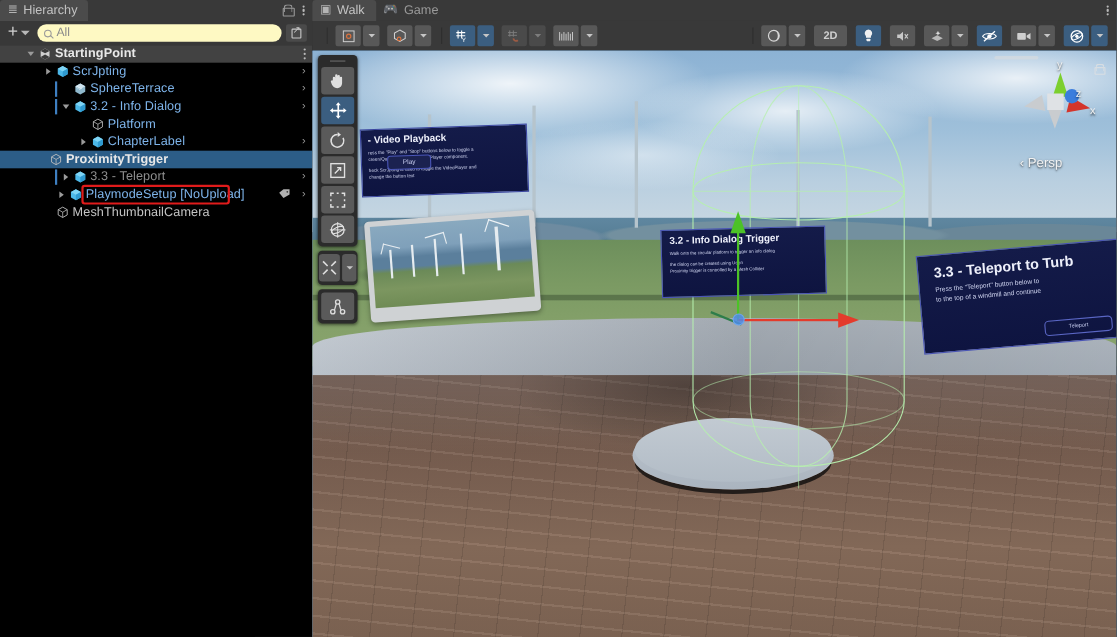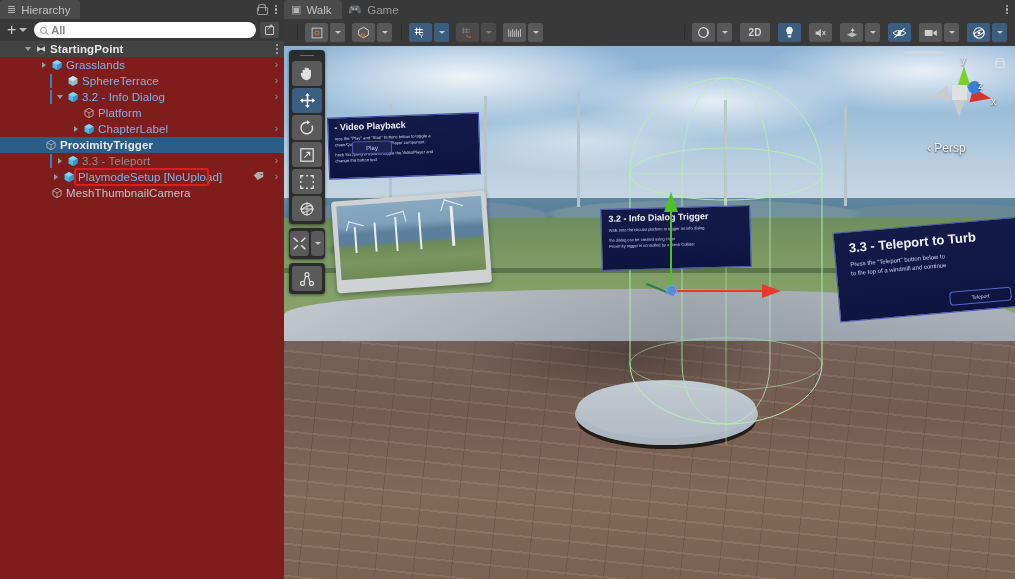--- a/index.html
+++ b/index.html
@@ -62,23 +62,23 @@
     display: flex; align-items: center; gap: 1px;
     padding: 0 3px; height: 17px; color: #c9c9c9;
   }
   .addbtn .plus { font-size: 16px; line-height: 12px; font-weight: 400; color: #cfcfcf; }
   .caret-dn {
     width: 0; height: 0; border-left: 4px solid transparent;
     border-right: 4px solid transparent; border-top: 4px solid #b8b8b8;
     margin-left: 2px;
   }
   .searchbox {
-    flex: 1; height: 16px; background: #ffffff;
+    flex: 1; height: 16px; background: #fef9c3;
     border-radius: 8px; display: flex; align-items: center;
-    padding: 0 6px; gap: 4px; position: relative; font-weight: bold;
+    padding: 0 6px; gap: 4px; position: relative;
   }
   .mag {
     width: 7px; height: 7px; border: 1.3px solid #9a9a9a;
     border-radius: 50%; position: relative; flex: 0 0 auto;
   }
   .mag::after {
     content:""; position: absolute; right: -3px; bottom: -2px;
     width: 4px; height: 1.3px; background: #9a9a9a; transform: rotate(45deg);
   }
   .search-placeholder { font-size: 11px; color: #8a8a8a; }
@@ -90,21 +90,21 @@
   .sortglyph {
     width: 9px; height: 9px; border: 1.3px solid #c8c8c8; border-radius: 1px;
     position: relative;
   }
   .sortglyph::after {
     content: "↗"; position: absolute; left: 0; top: -4px;
     font-size: 9px; color: #c8c8c8; line-height: 9px;
   }
 
   
-  #tree { flex: 1; background: #7f1d1d; overflow: hidden; position: relative; }
+  #tree { flex: 1; background: #000000; overflow: hidden; position: relative; }
   .row {
     height: 16px; display: flex; align-items: center;
     position: relative; font-size: 11.5px; color: #c4c4c4;
     white-space: nowrap;
   }
   .row.root { background: #424242; }
   .row.selected { background: #2c5d87; }
   .twist {
     width: 12px; flex: 0 0 12px; display: flex;
     align-items: center; justify-content: center;
@@ -389,21 +389,21 @@
             <span class="twist">
               <span class="tri-r"></span>
             </span>
             <span class="goicon">
               <svg width="12" height="12" viewBox="0 0 24 24">
                 <path d="M12 2 L21 7 L21 17 L12 22 L3 17 L3 7 Z" fill="#4db8e8"></path>
                 <path d="M12 2 L21 7 L12 12 L3 7 Z" fill="#7ed4f5"></path>
                 <path d="M12 12 L21 7 L21 17 L12 22 Z" fill="#2f9ad0"></path>
               </svg>
             </span>
-            <span class="rlabel prefab">Grasslands</span>
+            <span class="rlabel prefab">ScrJpting</span>
             <span class="rightarrow">›</span>
           </div>
           <div class="row" style="padding-left: 54px;">
             <span class="prefabbar" style="left: 50px;"></span>
             <span class="twist"></span>
             <span class="goicon">
               <svg width="12" height="12" viewBox="0 0 24 24">
                 <path d="M12 2 L21 7 L21 17 L12 22 L3 17 L3 7 Z" fill="#8fb8cc"></path>
                 <path d="M12 2 L21 7 L12 12 L3 7 Z" fill="#cfe3ee"></path>
                 <path d="M4 9 L9 6 M7 11 L12 8 M10 13 L15 10" stroke="#e8f4fb" stroke-width="1.3" fill="none"></path>

